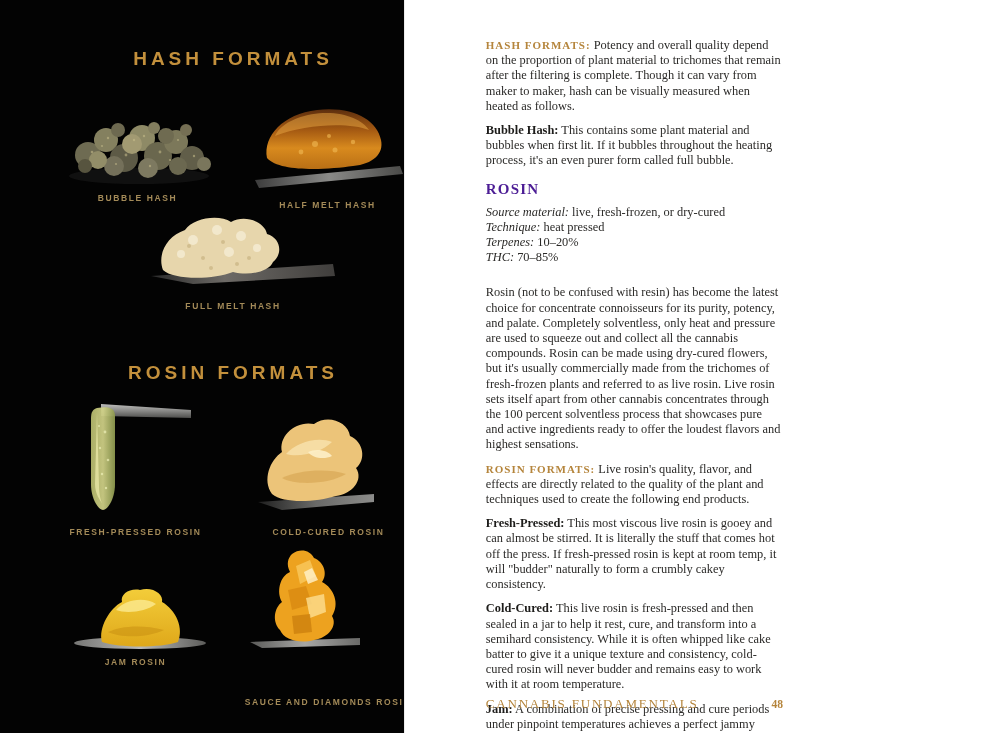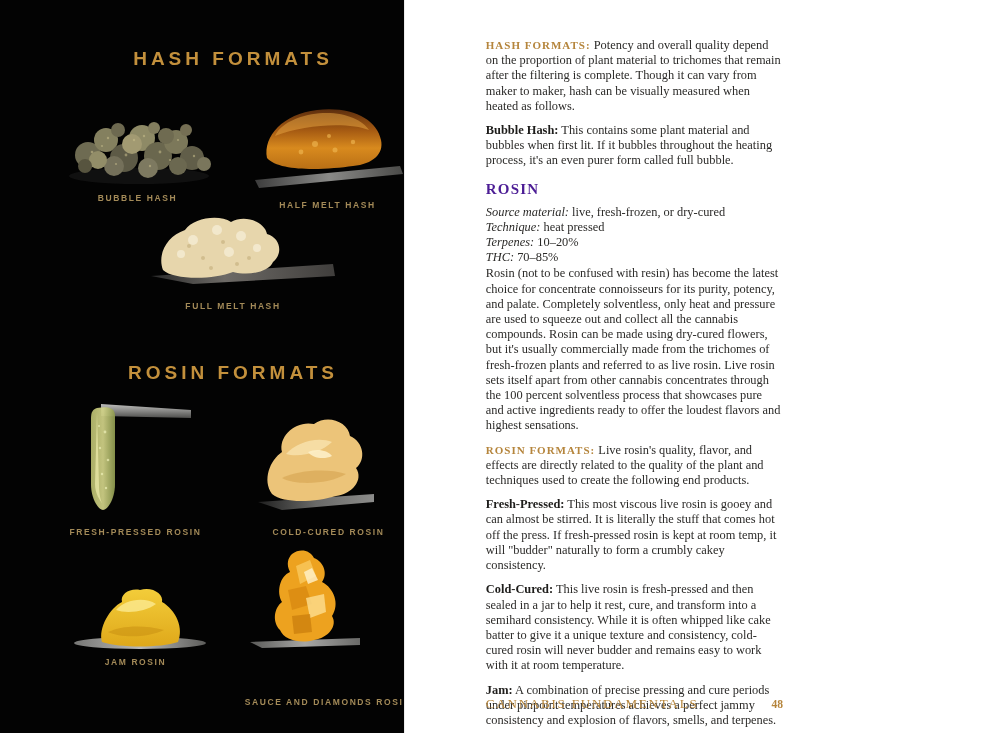--- a/index.html
+++ b/index.html
@@ -32,21 +32,21 @@
   .lead-gold {
     color:#b5853c; font-weight:bold; font-size:11px; letter-spacing:1px;
   }
   .lead-bold { font-weight:bold; color:#1e1d1b; }
   .rosin-heading {
     color:#4c1d95; font-weight:bold; font-size:15px; letter-spacing:1.2px;
     margin:12px 0 7px 0;
   }
   .meta-line { font-size:12.4px; line-height:15.2px; }
   .meta-line .meta-label { font-style:italic; }
-  .meta-block { margin-bottom:1px; }
+  .meta-block { margin-bottom:20px; }
   .footer {
     position:absolute; left:81px; right:50px; bottom:21px;
     display:flex; justify-content:space-between; align-items:baseline;
   }
   .running-head {
     font-family:"Liberation Serif", serif; font-weight:normal;
     font-size:13px; letter-spacing:1.8px; color:#b5853c;
   }
   .page-number { font-weight:bold; font-size:11.5px; color:#b5853c; }
 </style>

